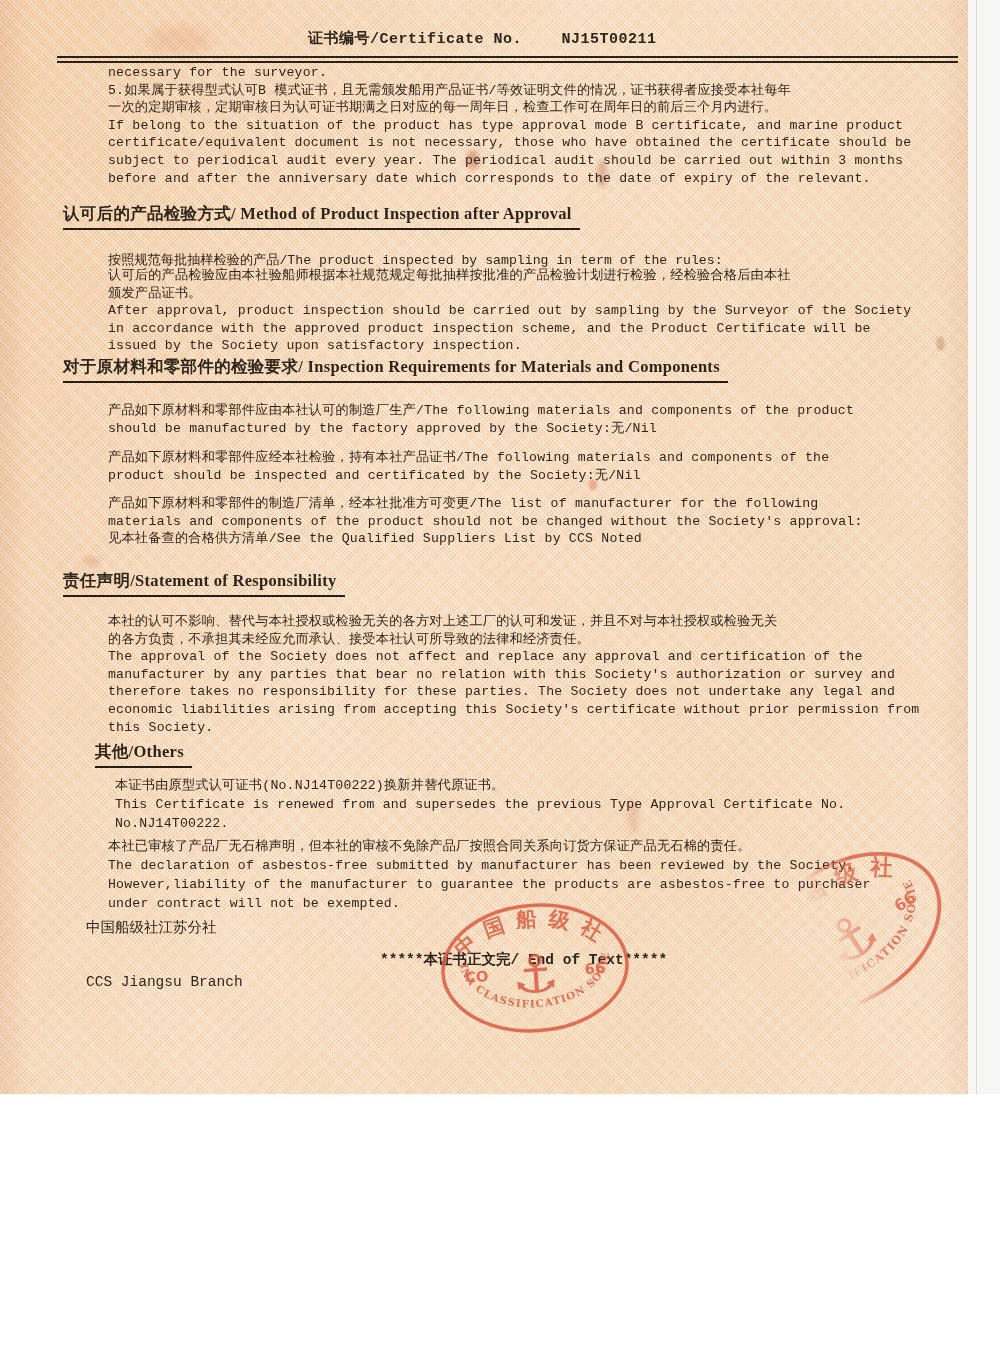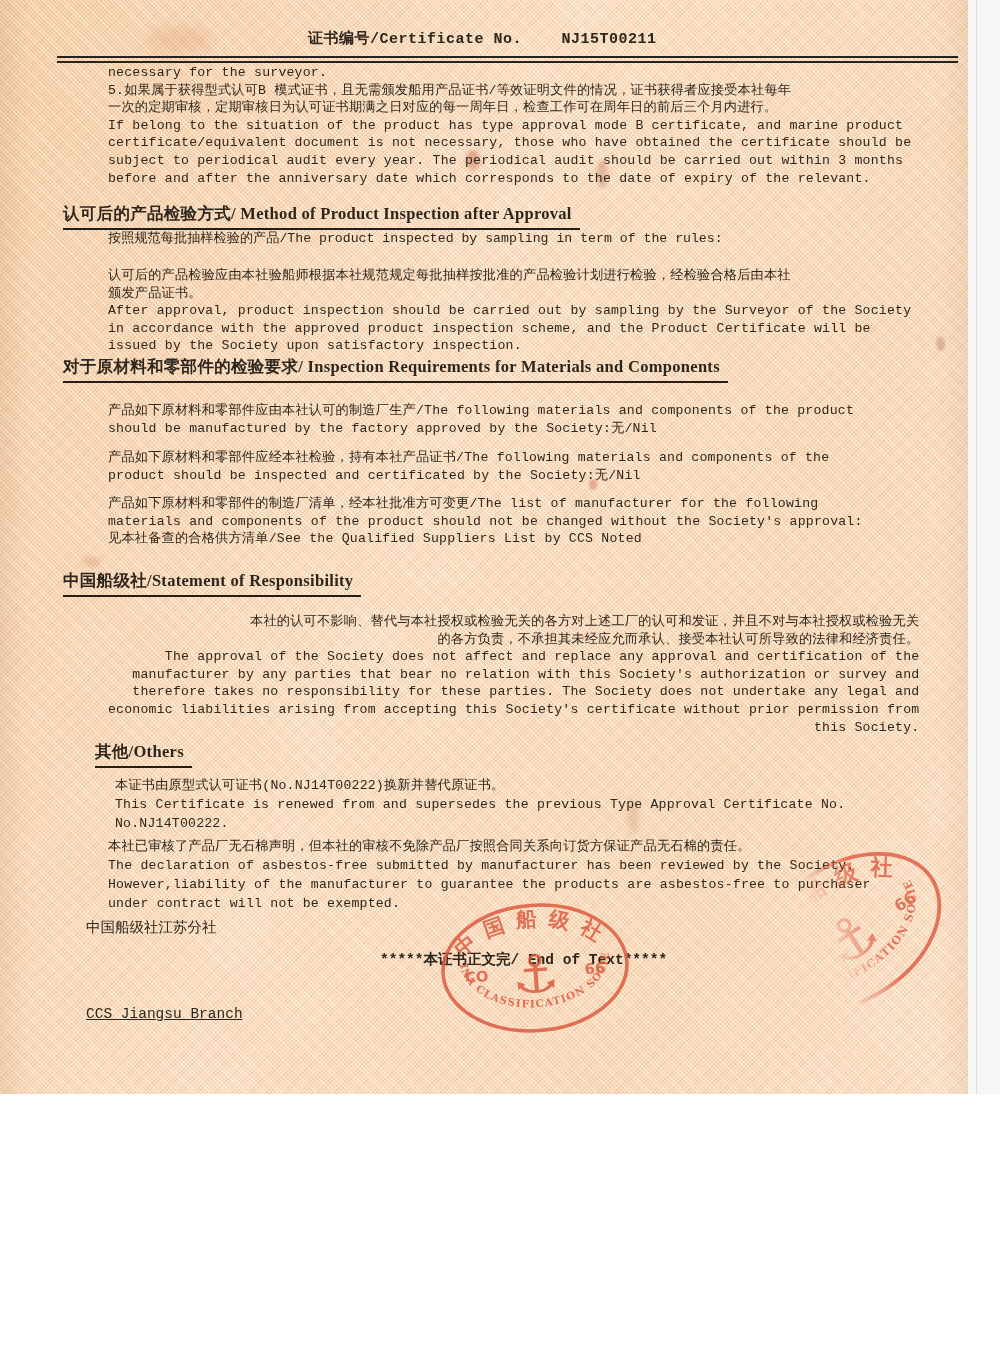--- a/index.html
+++ b/index.html
@@ -102,21 +102,21 @@
         <div class="ln">一次的定期审核，定期审核日为认可证书期满之日对应的每一周年日，检查工作可在周年日的前后三个月内进行。</div>
         <div class="ln">If belong to the situation of the product has type approval mode B certificate, and marine product</div>
         <div class="ln">certificate/equivalent document is not necessary, those who have obtained the certificate should be</div>
         <div class="ln">subject to periodical audit every year. The periodical audit should be carried out within 3 months</div>
         <div class="ln">before and after the anniversary date which corresponds to the date of expiry of the relevant.</div>
       </div>
 
     <div class="h" style="top:203px;">
       <span class="hu">认可后的产品检验方式/ Method of Product Inspection after Approval</span>
     </div>
-    <div class="single" style="top:229px;">按照规范每批抽样检验的产品/The product inspected by sampling in term of the rules:</div>
+    <div class="single" style="top:251px;">按照规范每批抽样检验的产品/The product inspected by sampling in term of the rules:</div>
     <div class="blk" style="top:267px;">
         <div class="ln">认可后的产品检验应由本社验船师根据本社规范规定每批抽样按批准的产品检验计划进行检验，经检验合格后由本社</div>
         <div class="ln">颁发产品证书。</div>
         <div class="ln">After approval, product inspection should be carried out by sampling by the Surveyor of the Society</div>
         <div class="ln">in accordance with the approved product inspection scheme, and the Product Certificate will be</div>
         <div class="ln">issued by the Society upon satisfactory inspection.</div>
       </div>
 
     <div class="h" style="top:356px;">
       <span class="hu">对于原材料和零部件的检验要求/ Inspection Requirements for Materials and Components</span>
@@ -129,23 +129,23 @@
         <div class="ln">产品如下原材料和零部件应经本社检验，持有本社产品证书/The following materials and components of the</div>
         <div class="ln">product should be inspected and certificated by the Society:无/Nil</div>
       </div>
     <div class="blk" style="top:495px;">
         <div class="ln">产品如下原材料和零部件的制造厂清单，经本社批准方可变更/The list of manufacturer for the following</div>
         <div class="ln">materials and components of the product should not be changed without the Society's approval:</div>
         <div class="ln">见本社备查的合格供方清单/See the Qualified Suppliers List by CCS Noted</div>
       </div>
 
     <div class="h" style="top:570px;">
-      <span class="hu">中国船级社/Statement of Responsibility</span>
-    </div>
-    <div class="blk" style="top:613px;text-align:right;">
+      <span class="hu">责任声明/Statement of Responsibility</span>
+    </div>
+    <div class="blk" style="top:613px;">
         <div class="ln">本社的认可不影响、替代与本社授权或检验无关的各方对上述工厂的认可和发证，并且不对与本社授权或检验无关</div>
         <div class="ln">的各方负责，不承担其未经应允而承认、接受本社认可所导致的法律和经济责任。</div>
         <div class="ln">The approval of the Society does not affect and replace any approval and certification of the</div>
         <div class="ln">manufacturer by any parties that bear no relation with this Society's authorization or survey and</div>
         <div class="ln">therefore takes no responsibility for these parties. The Society does not undertake any legal and</div>
         <div class="ln">economic liabilities arising from accepting this Society's certificate without prior permission from</div>
         <div class="ln">this Society.</div>
       </div>
 
     <div class="h" style="top:741px;padding-left:32px;">
@@ -157,21 +157,21 @@
         <div class="ln">No.NJ14T00222.</div>
       </div>
     <div class="blk lh19" style="top:837px;">
         <div class="ln">本社已审核了产品厂无石棉声明，但本社的审核不免除产品厂按照合同关系向订货方保证产品无石棉的责任。</div>
         <div class="ln">The declaration of asbestos-free submitted by manufacturer has been reviewed by the Society.</div>
         <div class="ln">However,liability of the manufacturer to guarantee the products are asbestos-free to purchaser</div>
         <div class="ln">under contract will not be exempted.</div>
       </div>
 
     <div class="sig" style="top:918px;">中国船级社江苏分社</div>
-    <div class="sig" style="top:1006px;text-decoration:underline;">CCS Jiangsu Branch</div>
+    <div class="sig" style="top:974px;">CCS Jiangsu Branch</div>
     <div class="endtext">*****本证书正文完/ End of Text*****</div>
 
     <svg class="stamp stamp1" viewBox="0 0 200 140">
       <ellipse class="sring" cx="100" cy="70" rx="94" ry="64"></ellipse>
       <path id="arcT1" d="M 16 84 A 84 57 0 0 1 184 84" fill="none"></path>
       <path id="arcB1" d="M 24 60 A 76 50 0 0 0 176 60" fill="none"></path>
       <text class="szh"><textPath href="#arcT1" startOffset="50%" text-anchor="middle">中国船级社</textPath></text>
       <text class="sen"><textPath href="#arcB1" startOffset="50%" text-anchor="middle">CHINA CLASSIFICATION SOCIETY</textPath></text>
       <text class="sco" x="40" y="80">CO</text>
       <text class="sco" x="161" y="80">66</text>

